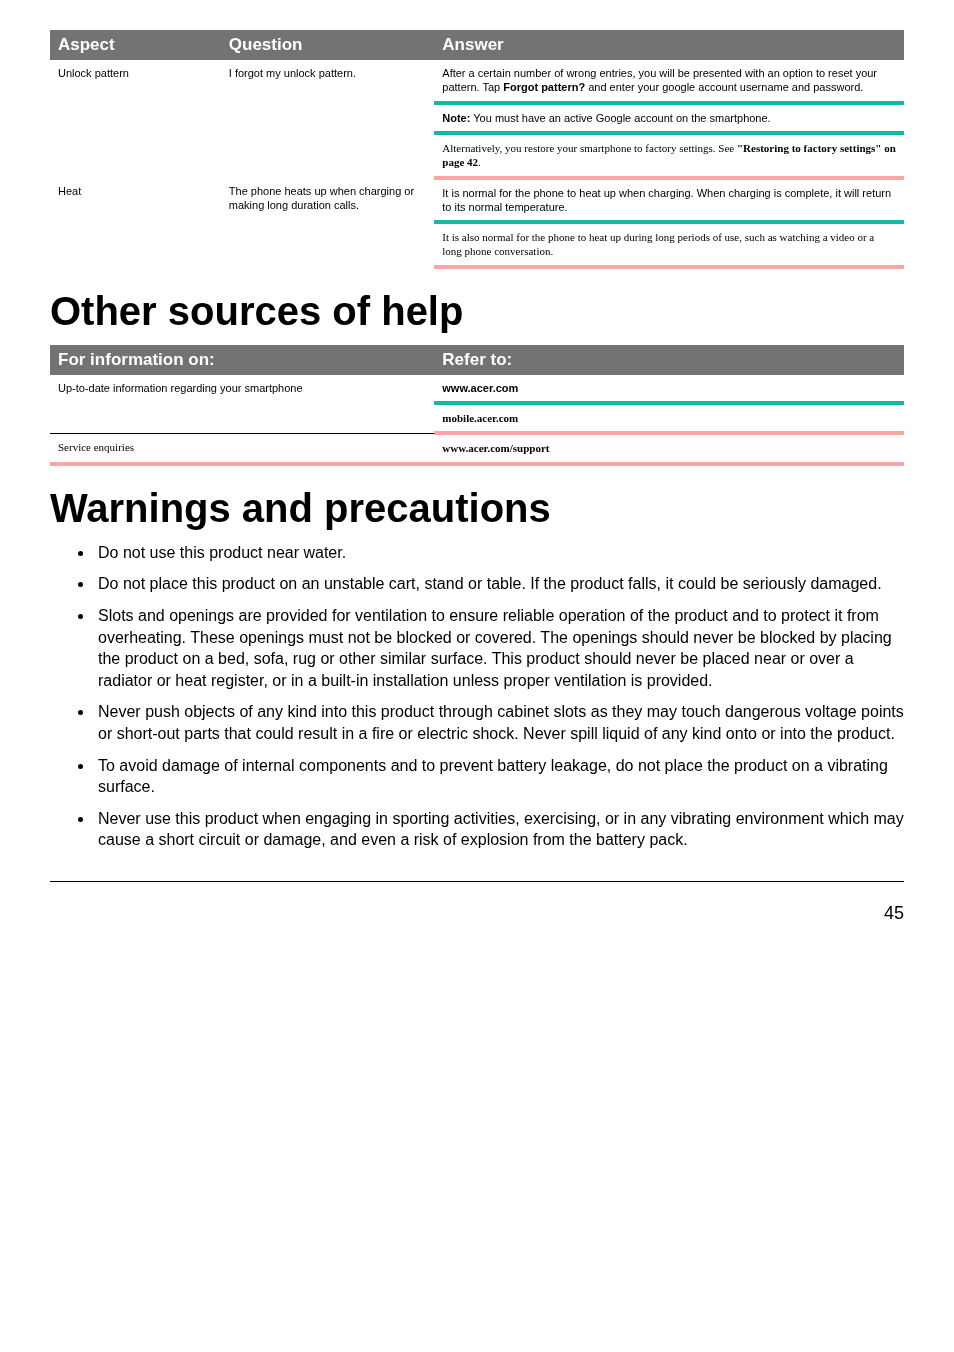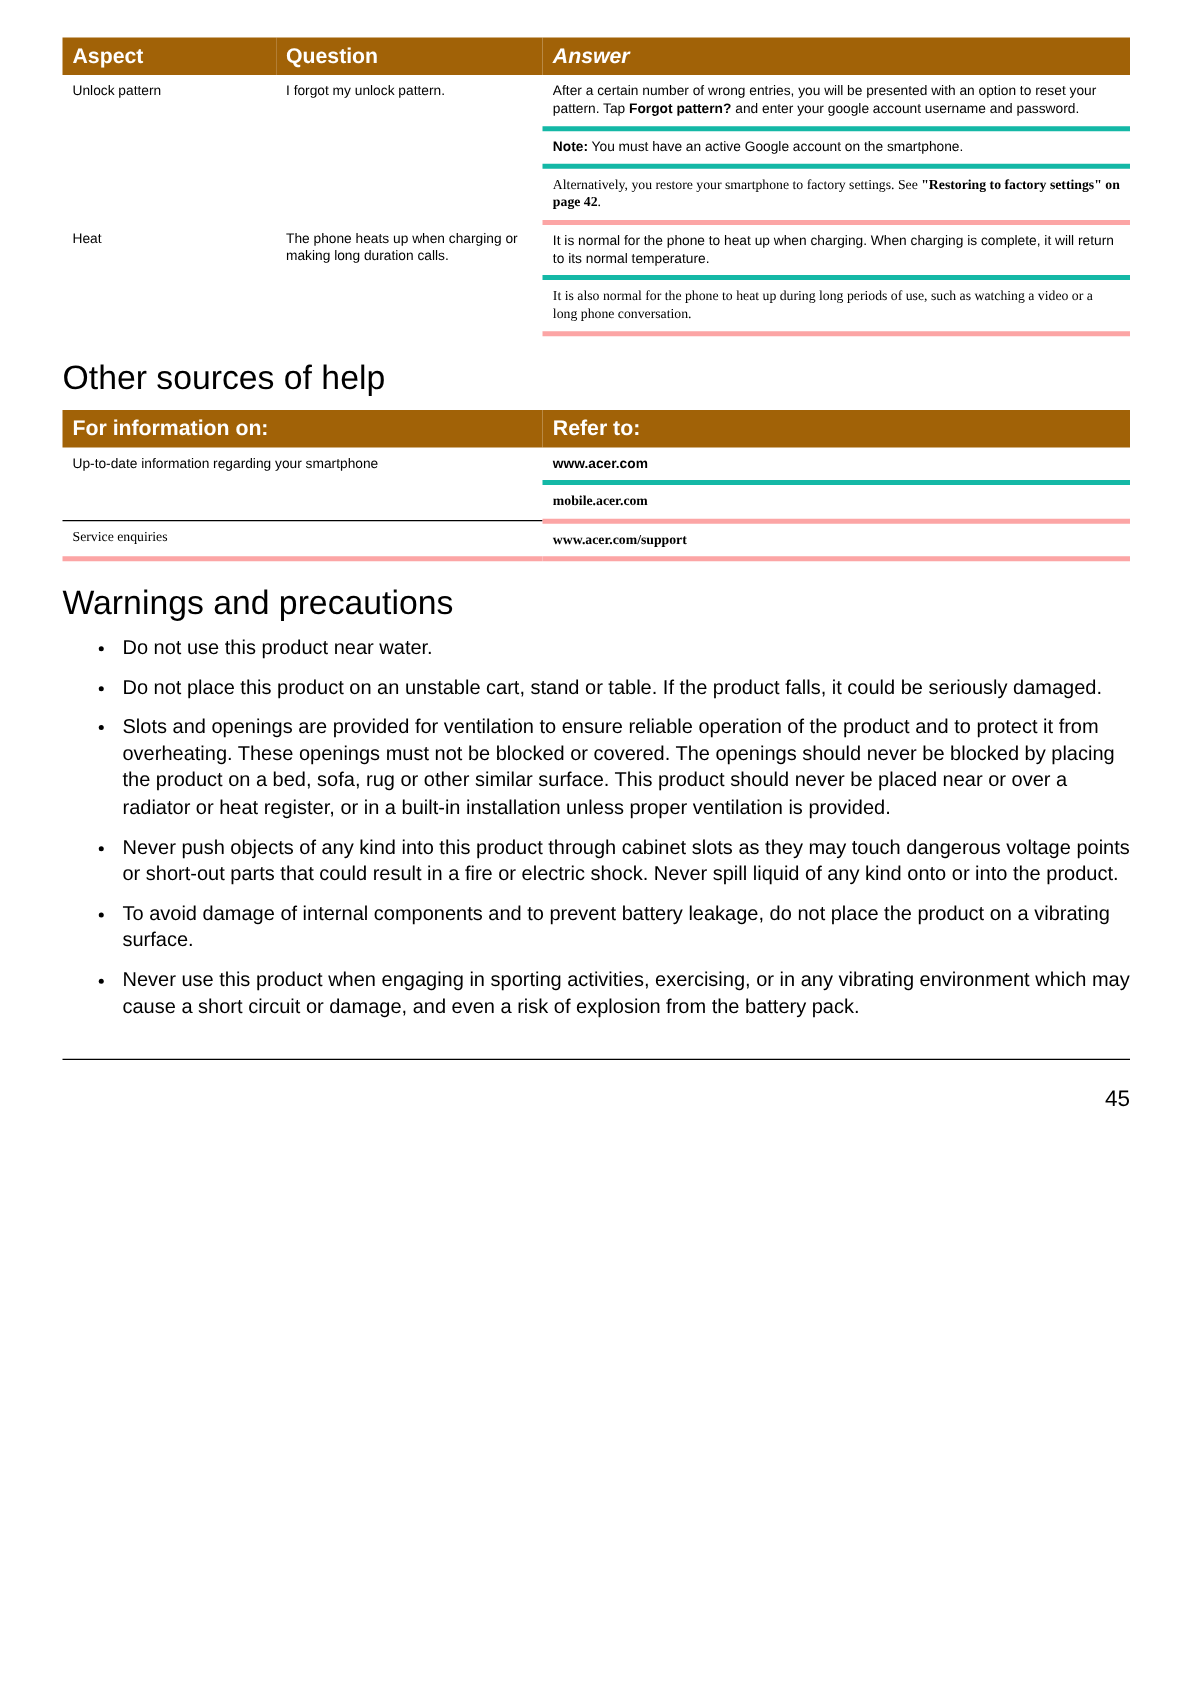--- a/index.html
+++ b/index.html
@@ -12,37 +12,37 @@
     color: #000;
     font-size: 17px;
     line-height: 1.3;
   }
   table {
     width: 100%;
     border-collapse: collapse;
     margin-bottom: 8px;
   }
   .hdr-row th {
-    background: #a16207;
+    background: #737373;
     color: #fff;
     text-align: left;
     padding: 4px 8px;
     font-weight: bold;
     font-size: 17px;
   }
   td {
     vertical-align: top;
     padding: 6px 8px;
     font-size: 11px;
   }
   .row-sep td { border-bottom: 4px solid #fca5a5; font-family: Liberation Serif, serif; }
   .ans-sep { border-bottom: 4px solid #14b8a6; }
   .h2 {
-    font-size: 27px;
-    font-weight: normal;
+    font-size: 40px;
+    font-weight: bold;
     margin: 16px 0 8px 0;
   }
   .bullets {
     padding-left: 44px;
     margin: 4px 0 30px 0;
   }
   .bullets li {
     font-size: 16px;
     margin-bottom: 10px;
     line-height: 1.35;
@@ -51,21 +51,21 @@
   .pgnum {
     text-align: right;
     font-size: 18px;
     border-top: 1px solid #000;
     padding-top: 20px;
     margin-top: 10px;
   }
   .bold { font-weight: bold; }
   .col-a { width: 20%; }
   .col-b { width: 25%; margin-top: 26px; }
-  .col-c { width: 55%; font-style: italic; }
+  .col-c { width: 55%; }
   .col-half-a { width: 45%; }
   .col-half-b { width: 55%; }
 </style>
 </head>
 <body>
 
 <table>
   <tbody>
       <tr class="hdr-row">
     <th class="col-a">Aspect</th>

